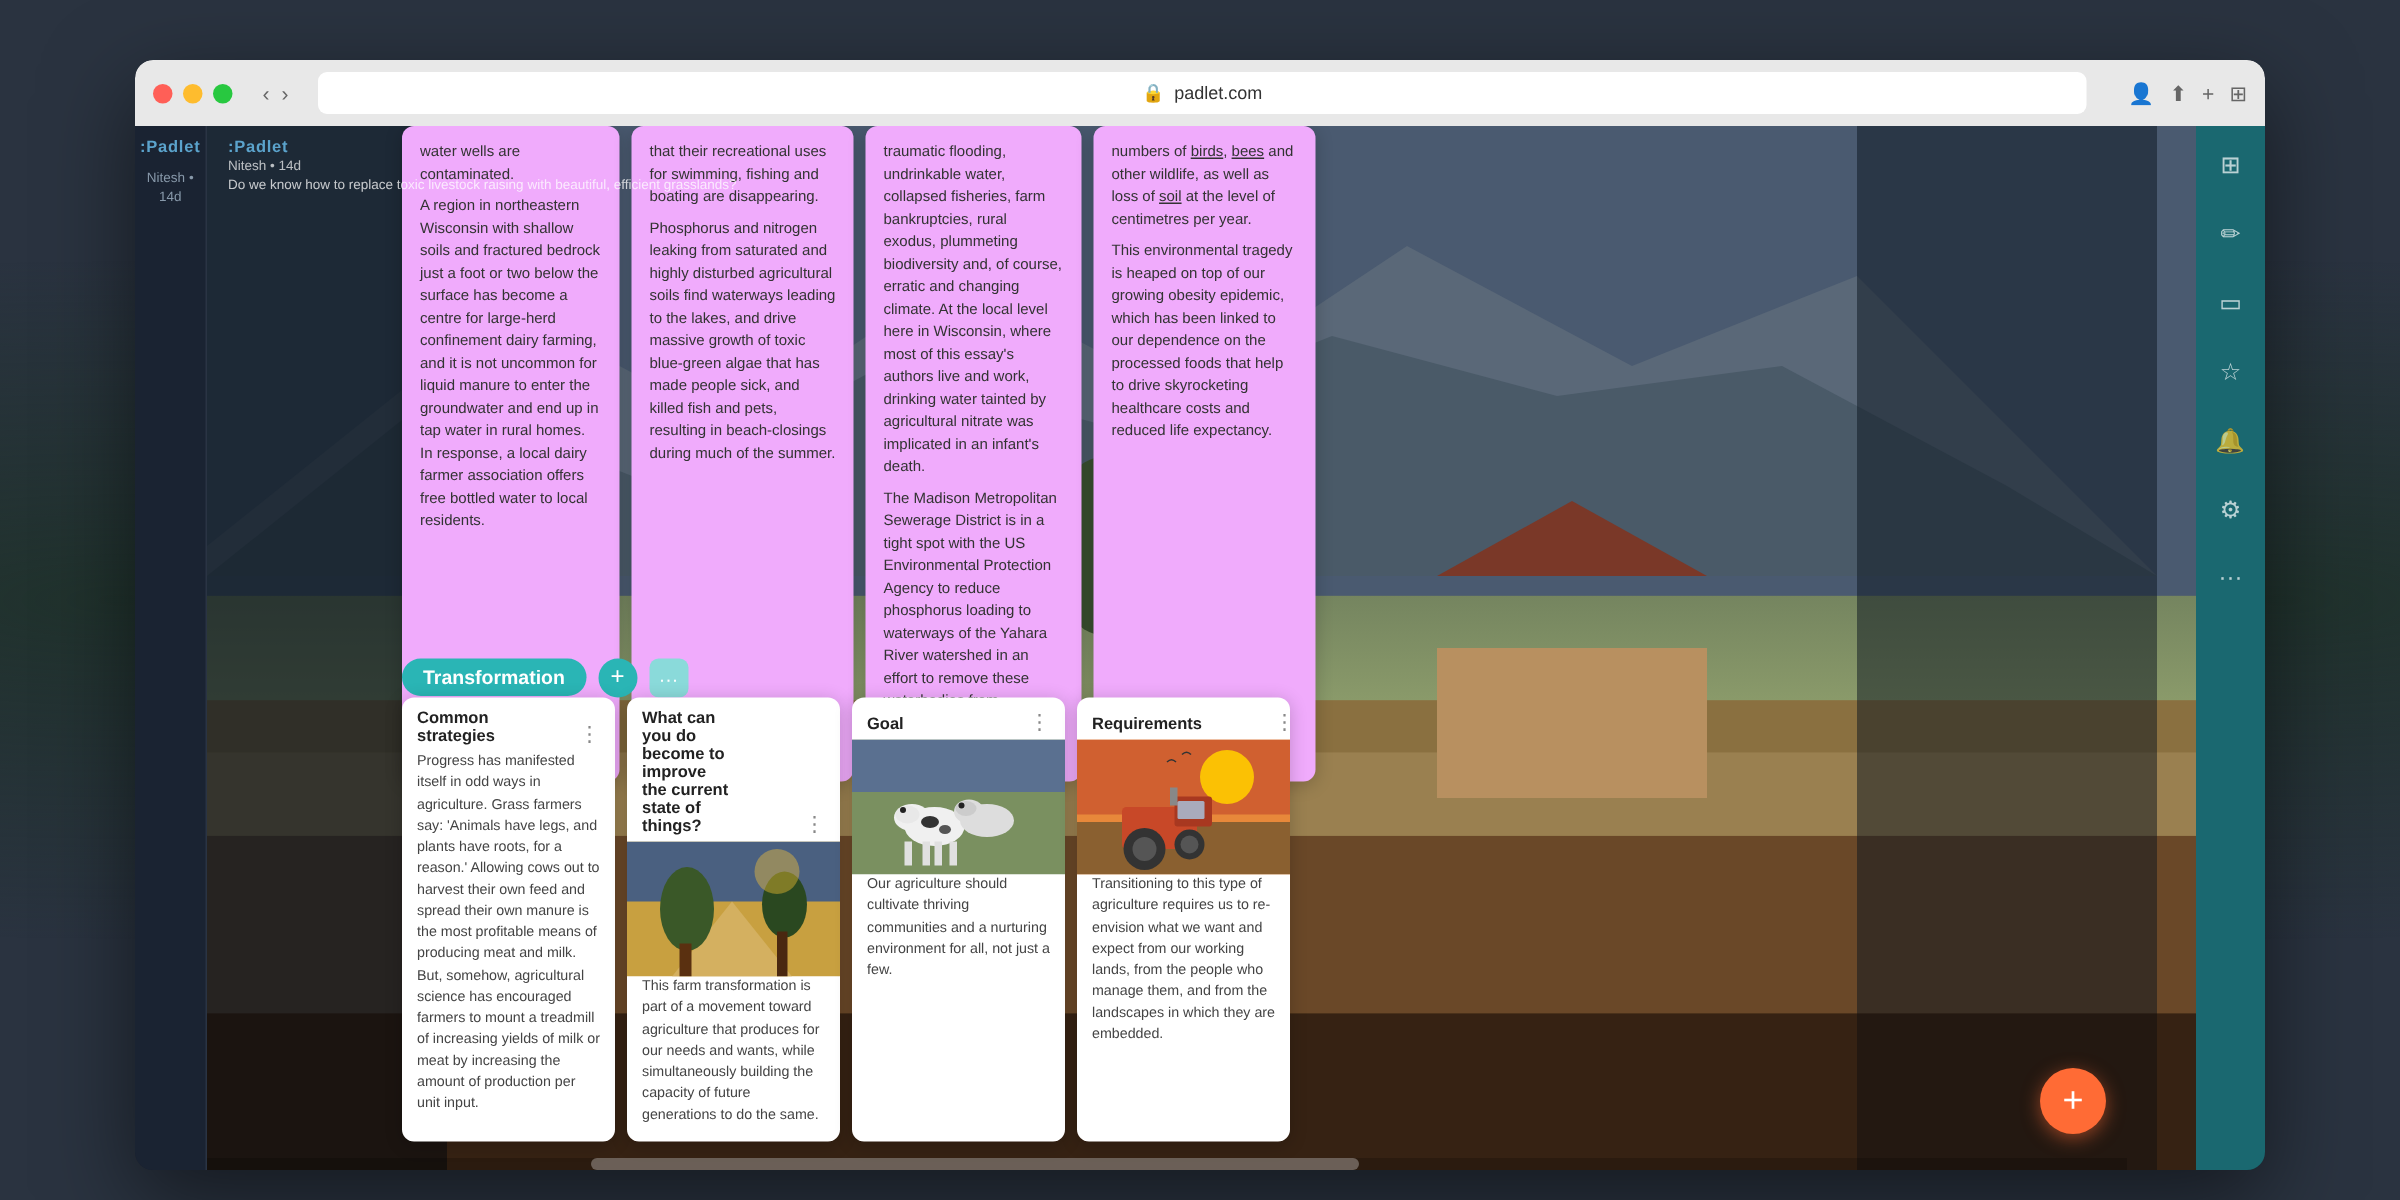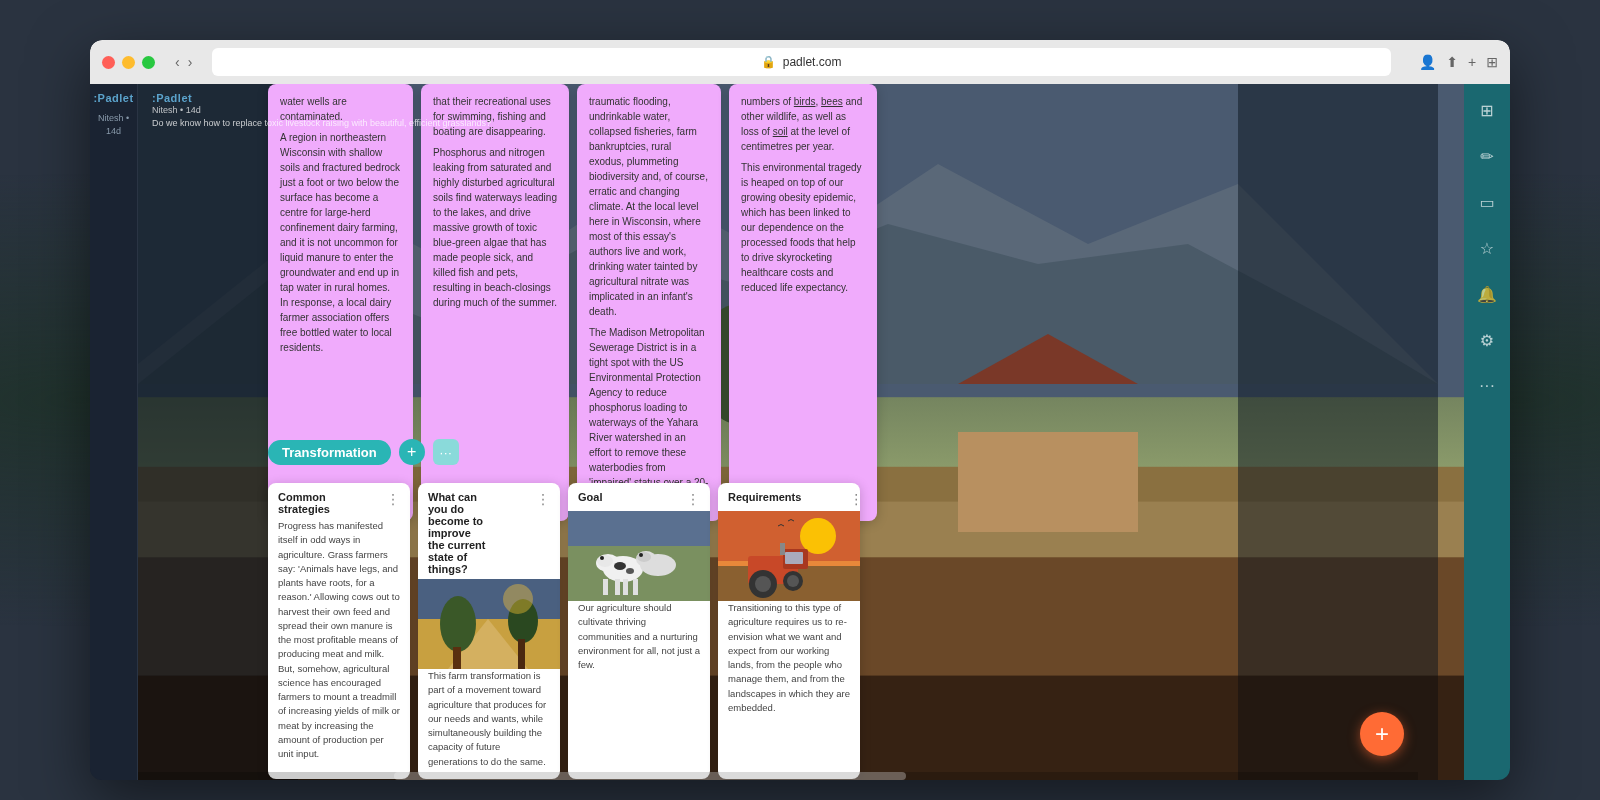--- a/index.html
+++ b/index.html
@@ -162,23 +162,23 @@
     .columns-section {
       position: absolute;
       top: 355px;
       left: 130px;
       right: 10px;
       z-index: 6;
     }
 
     .column-header {
       display: flex;
-      align-items: center;
+      align-items: flex-start;
       gap: 8px;
-      margin-bottom: 18px;
+      margin-bottom: 0;
     }
 
     .column-label {
       background: #2ab5b5;
       color: white;
       font-size: 13px;
       font-weight: 600;
       padding: 5px 14px;
       border-radius: 20px;
     }
@@ -220,21 +220,21 @@
       background: white;
       border-radius: 8px;
       box-shadow: 0 2px 12px rgba(0,0,0,0.2);
       overflow: hidden;
       flex-shrink: 0;
     }
 
     .column-card-header {
       display: flex;
       justify-content: space-between;
-      align-items: flex-start;
+      align-items: flex-end;
       padding: 8px 10px 4px;
       gap: 48px;
     }
 
     .column-card-title {
       font-size: 11px;
       font-weight: 700;
       color: #222;
     }
 

